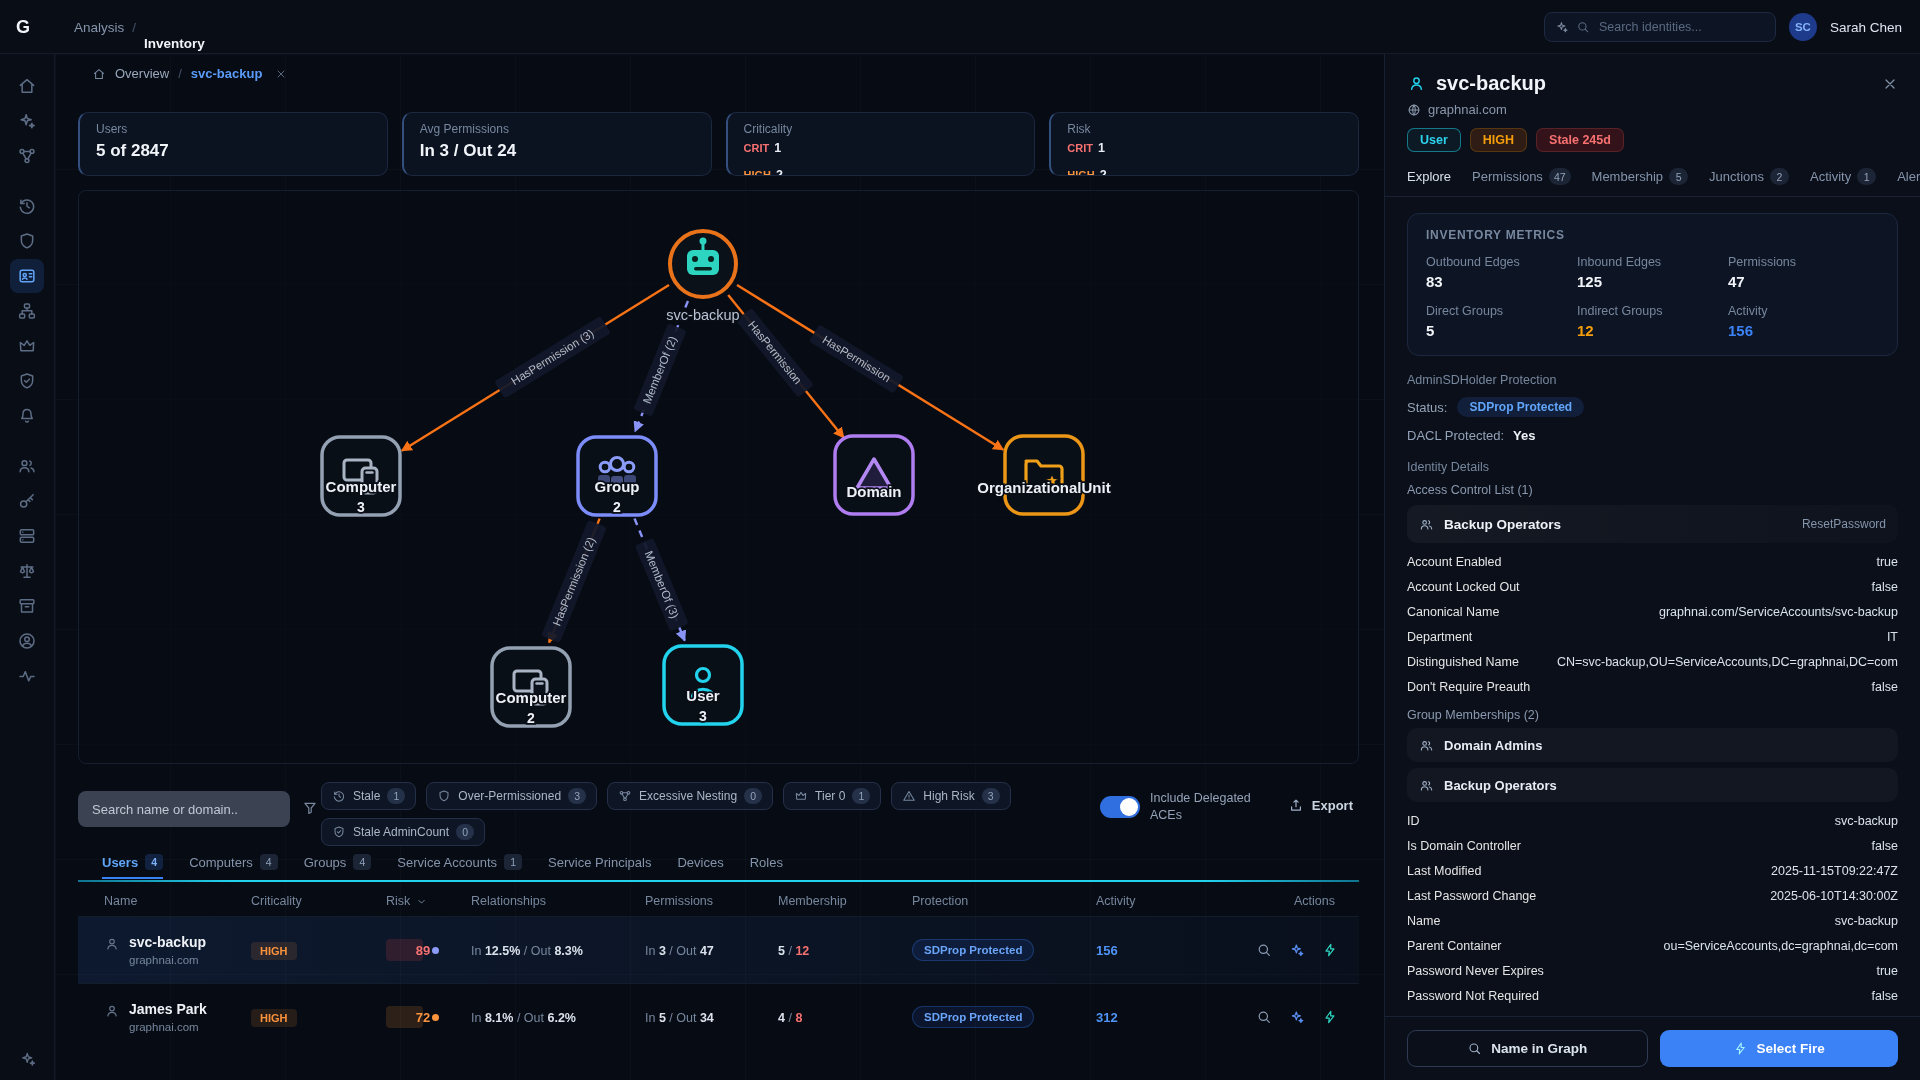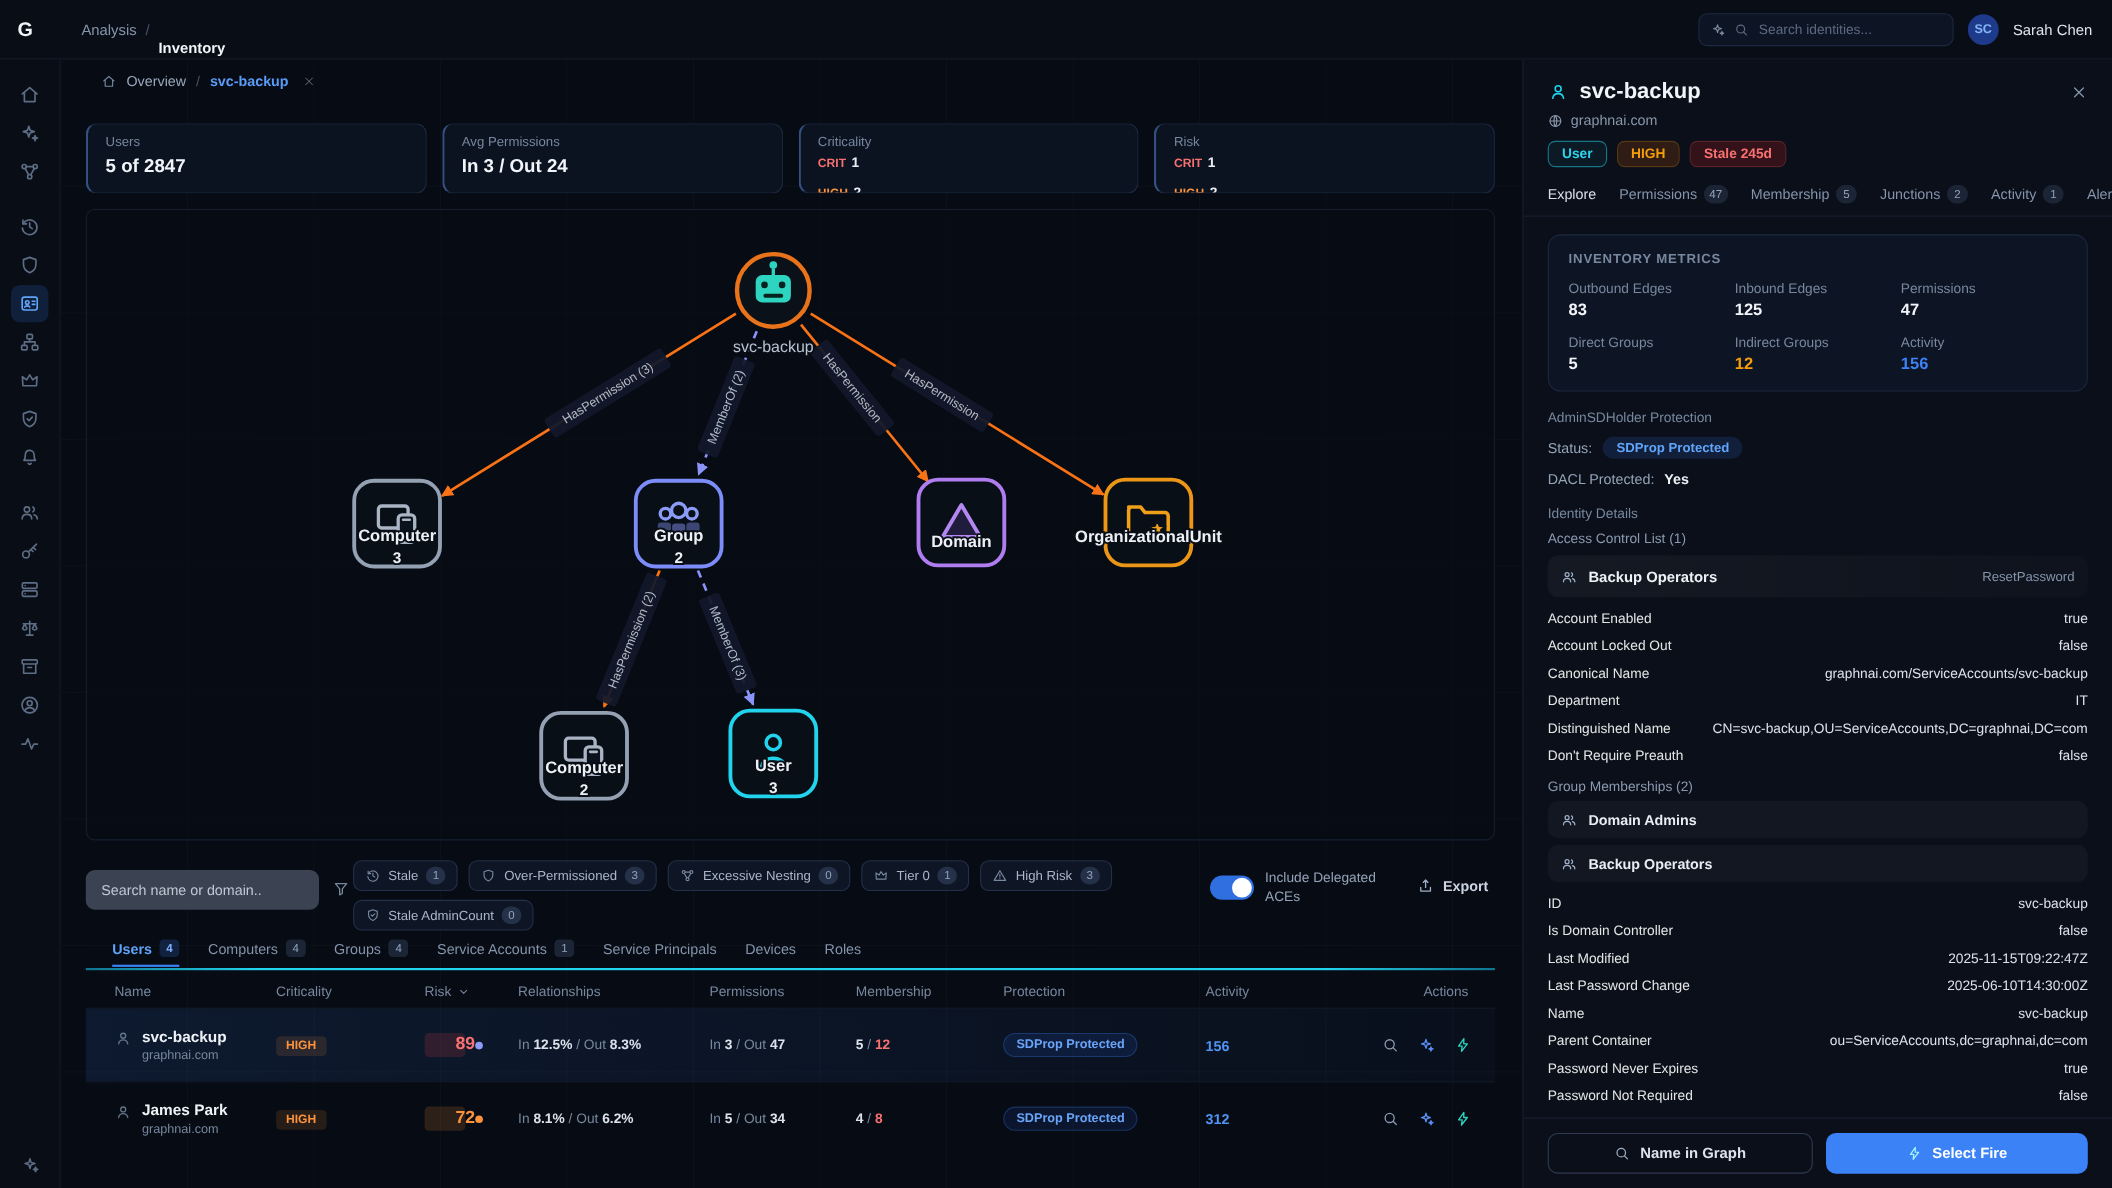--- a/index.html
+++ b/index.html
@@ -93,21 +93,21 @@
   .tbody{position:absolute;left:23px;top:862px;width:1281px;}
   .trow{height:67px;padding-left:26px;border-top:1px solid #131c2b;cursor:pointer;}
   .trow.selected{background:linear-gradient(90deg,rgba(59,130,246,.12),rgba(59,130,246,.04));}
   .cell-name{display:flex;gap:9px;align-items:flex-start;}
   .cell-name .icn{color:#64748b;margin-top:2px;}
   .nm{font-size:14px;font-weight:600;color:#eef2f7;line-height:1.2;}
   .dom{font-size:11.5px;color:#76879e;margin-top:4px;}
   .badge-high{display:inline-block;padding:3px 9px;border-radius:4px;font-size:11px;font-weight:700;
     color:#fb923c;background:rgba(251,146,60,.13);}
   .risk-cell{display:flex;align-items:center;gap:9px;}
-  .risk-badge{width:16px;height:22px;border-radius:4px;font-size:16px;font-weight:700;
+  .risk-badge{width:16px;height:22px;border-radius:4px;font-size:13px;font-weight:700;
     display:flex;align-items:center;justify-content:center;padding-left:37px;}
   .risk-critical{color:#f87171;background:rgba(239,68,68,.16);}
   .risk-high{color:#fb923c;background:rgba(251,146,60,.16);}
   .dot{width:7px;height:7px;border-radius:50%;}
   .dim{color:#76879e;font-size:12.5px;} .val{color:#dbe2ec;font-size:12.5px;font-weight:600;}
   .memb-red{color:#f87171;font-size:12.5px;font-weight:700;}
   .prot-pill{display:inline-block;padding:4px 11px;border-radius:999px;font-size:11.5px;font-weight:600;
     color:#6aa4f8;background:rgba(37,99,235,.13);border:1px solid rgba(59,130,246,.28);}
   .activity{color:#4f94f7;font-size:13px;font-weight:700;}
   .acts{display:flex;gap:17px;justify-content:flex-end;padding-right:24px;}

